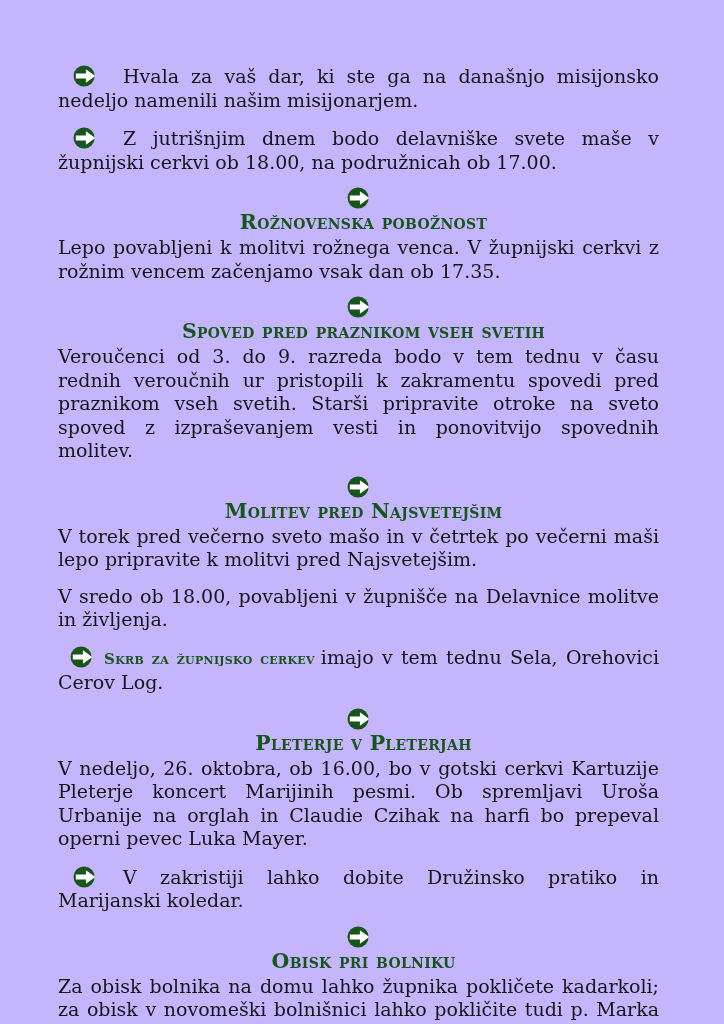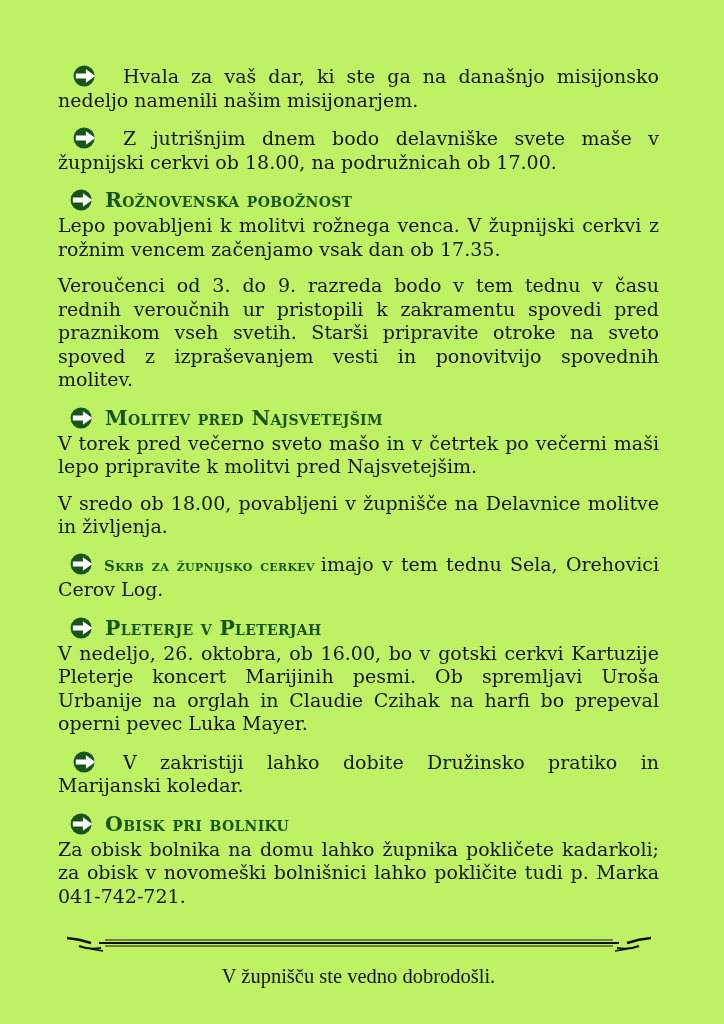--- a/index.html
+++ b/index.html
@@ -1,36 +1,36 @@
 <!DOCTYPE html>
 <html><head>
 <meta charset="utf-8">
 <style>
   html,body { margin:0; padding:0; background:#9a9a9a; }
   .page {
     position:relative; width:724px; height:1024px; margin:0 auto;
-    background:#bef264; overflow:hidden;
+    background:#c4b5fd; overflow:hidden;
     font-family:"DejaVu Serif", serif; color:#161616;
   }
   .content { position:absolute; left:58px; top:50px; width:601px; }
 
   .para {
     margin:0; font-size:19px; line-height:23.5px;
     text-align:justify;
   }
   .bullet-para { margin-top:15px; }
 
   .bullet-icon {
     display:inline-block; width:28px; height:22px;
     margin-left:13px; margin-right:24px; vertical-align:-4px;
   }
   .bullet-icon svg { display:block; width:28px; height:22px; }
 
   .sec { margin-top:13px; }
-  .hrow { display:flex; align-items:center; margin-left:10px; }
+  .hrow { display:flex; align-items:center; margin-left:10px;flex-direction:column; }
   .hrow .hbullet { flex:none; width:28px; height:22px; margin-right:9px; }
   .hrow .hbullet svg { display:block; width:28px; height:22px; }
   .heading {
     margin:0; font-size:20.5px; line-height:26px; font-weight:bold;
     font-variant:small-caps; letter-spacing:.3px; color:#18551b;
     font-family:"DejaVu Serif", serif;
   }
   .sec .para { margin-top:1px; }
 
   .inline-sec { margin-top:14px; }
@@ -77,20 +77,28 @@
             <svg>
               <use href="#bullet-arrow"></use>
             </svg>
           </span>
         <h2 class="heading">Rožnovenska pobožnost</h2>
       </div>
       <p class="para">Lepo povabljeni k molitvi rožnega venca. V župnijski cerkvi z rožnim vencem začenjamo vsak dan ob 17.35.</p>
     </div>
 
     <div class="sec">
+      <div class="hrow">
+        <span class="hbullet">
+            <svg>
+              <use href="#bullet-arrow"></use>
+            </svg>
+          </span>
+        <h2 class="heading">Spoved pred praznikom vseh svetih</h2>
+      </div>
       <p class="para">Veroučenci od 3. do 9. razreda bodo v tem tednu v času rednih veroučnih ur pristopili k zakramentu spovedi pred praznikom vseh svetih. Starši pripravite otroke na sveto spoved z izpraševanjem vesti in ponovitvijo spovednih molitev.</p>
     </div>
 
     <div class="sec">
       <div class="hrow">
         <span class="hbullet">
             <svg>
               <use href="#bullet-arrow"></use>
             </svg>
           </span>

